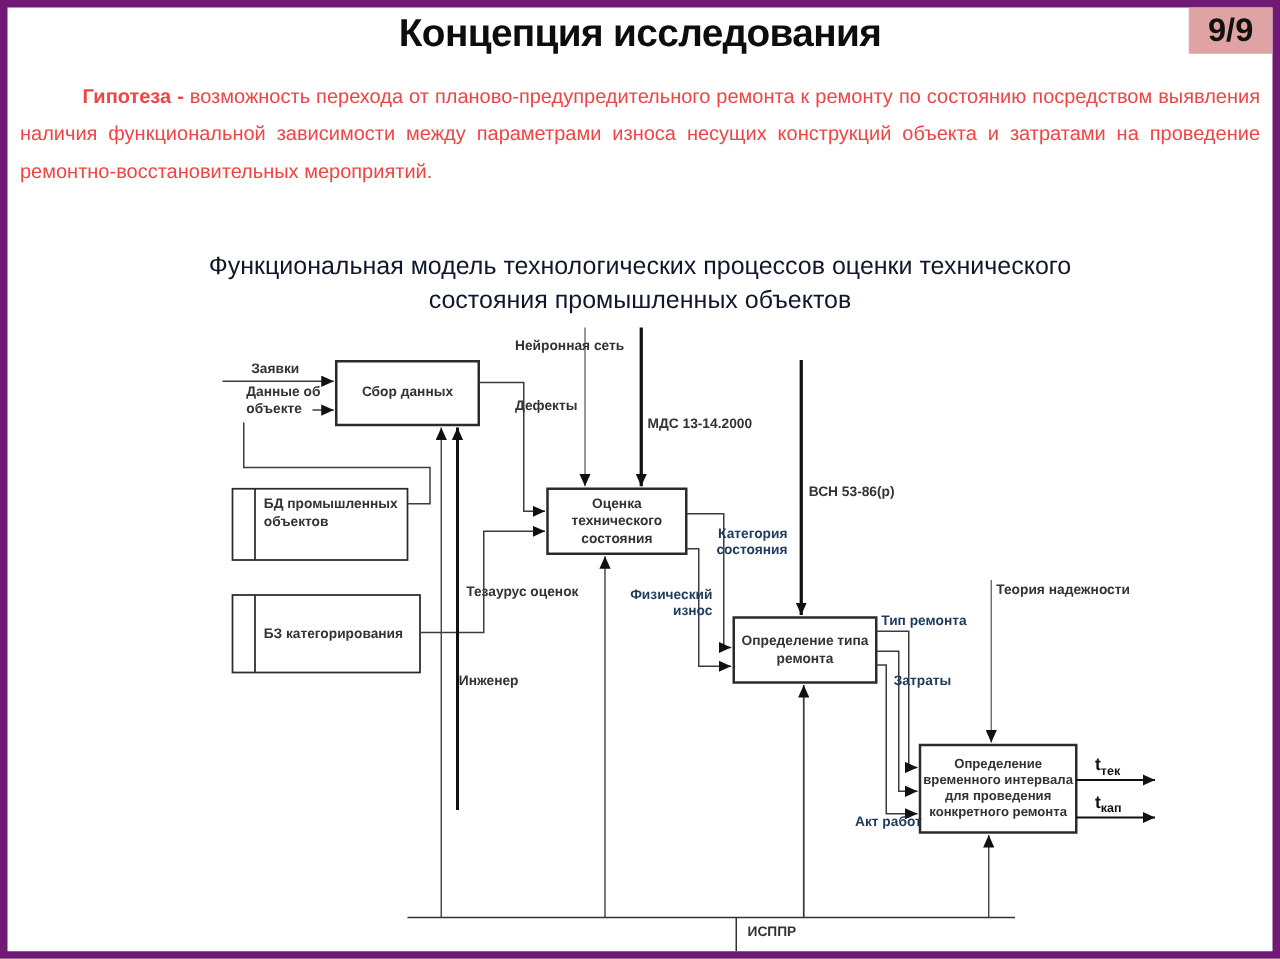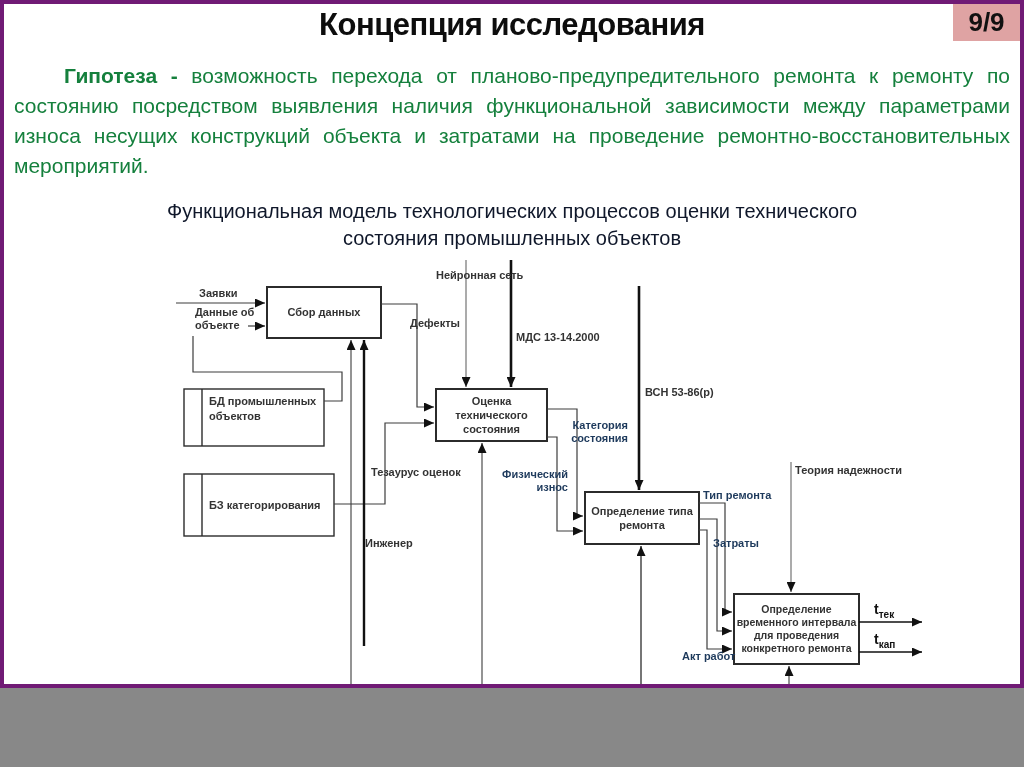--- a/index.html
+++ b/index.html
@@ -1,32 +1,32 @@
 <!DOCTYPE html>
 <html><head>
 <meta charset="utf-8">
 <style>
   html,body{margin:0;padding:0;background:#888;}
   .slide{
-    position:relative;width:1024px;height:688px;background:#fff;
+    position:relative;width:1024px;height:767px;background:#fff;
     font-family:"Liberation Sans",sans-serif;overflow:hidden;
-    border:4px solid #701a75;box-sizing:border-box;margin:0 auto;
+    border:6px solid #701a75;box-sizing:border-box;margin:0 auto;
   }
   .title{
     position:absolute;top:3px;left:0;width:100%;text-align:center;
     font-size:31px;font-weight:700;color:#0d0d0d;letter-spacing:-0.5px;margin:0;
   }
   .badge{
     position:absolute;top:0;right:0;width:67px;height:37px;background:#dfa3a3;
     display:flex;align-items:center;justify-content:center;
     font-size:26px;font-weight:700;color:#111;
   }
   .hypothesis{
     position:absolute;top:57px;left:10px;right:10px;margin:0;
-    font-size:21px;line-height:30px;color:#15803d;text-align:justify;text-indent:50px;
+    font-size:16px;line-height:30px;color:#ef4444;text-align:justify;text-indent:50px;
   }
   .hypothesis .lead{font-weight:700;}
   .diagram-heading{
     position:absolute;top:194px;left:0;width:100%;text-align:center;
     font-size:20px;font-weight:400;line-height:27px;color:#0f172a;
   }
   .diagram{position:absolute;top:250px;left:0;width:1024px;height:517px;}
   .diagram svg{position:absolute;top:0;left:0;}
   .dlbl{
     position:absolute;font-size:11px;font-weight:700;color:#333;
@@ -103,21 +103,21 @@
 
     <div class="btxt" style="left:263px;top:33px;width:114px;height:51px;">Сбор данных</div>
     <div class="btxt left" style="left:205px;top:126px;width:110px;height:57px;">БД промышленных объектов</div>
     <div class="btxt left" style="left:205px;top:220px;width:125px;height:62px;">БЗ категорирования</div>
     <div class="btxt" style="left:434px;top:135px;width:107px;height:52px;">Оценка технического состояния</div>
     <div class="btxt small" style="left:731px;top:340px;width:123px;height:70px;">Определение временного интервала для проведения конкретного ремонта</div>
     <div class="btxt" style="left:583px;top:238px;width:110px;height:52px;">Определение типа ремонта</div>
 
     <div class="dlbl" style="left:195px;top:33px;">Заявки</div>
     <div class="dlbl wrap" style="left:191px;top:52px;width:72px;">Данные об объекте</div>
-    <div class="dlbl" style="left:432px;top:15px;text-align:right;">Нейронная сеть</div>
+    <div class="dlbl" style="left:406px;top:15px;text-align:right;">Нейронная сеть</div>
     <div class="dlbl" style="left:406px;top:63px;">Дефекты</div>
     <div class="dlbl" style="left:512px;top:77px;">МДС 13-14.2000</div>
     <div class="dlbl" style="left:641px;top:132px;">ВСН 53-86(р)</div>
     <div class="dlbl wrap ctr blue" style="left:558px;top:165px;width:66px;">Категория состояния</div>
     <div class="dlbl" style="left:367px;top:212px;">Тезаурус оценок</div>
     <div class="dlbl wrap ctr blue" style="left:498px;top:214px;width:66px;">Физический износ</div>
     <div class="dlbl" style="left:361px;top:283px;">Инженер</div>
     <div class="dlbl blue" style="left:699px;top:235px;">Тип ремонта</div>
     <div class="dlbl blue" style="left:709px;top:283px;">Затраты</div>
     <div class="dlbl" style="left:791px;top:210px;">Теория надежности</div>

